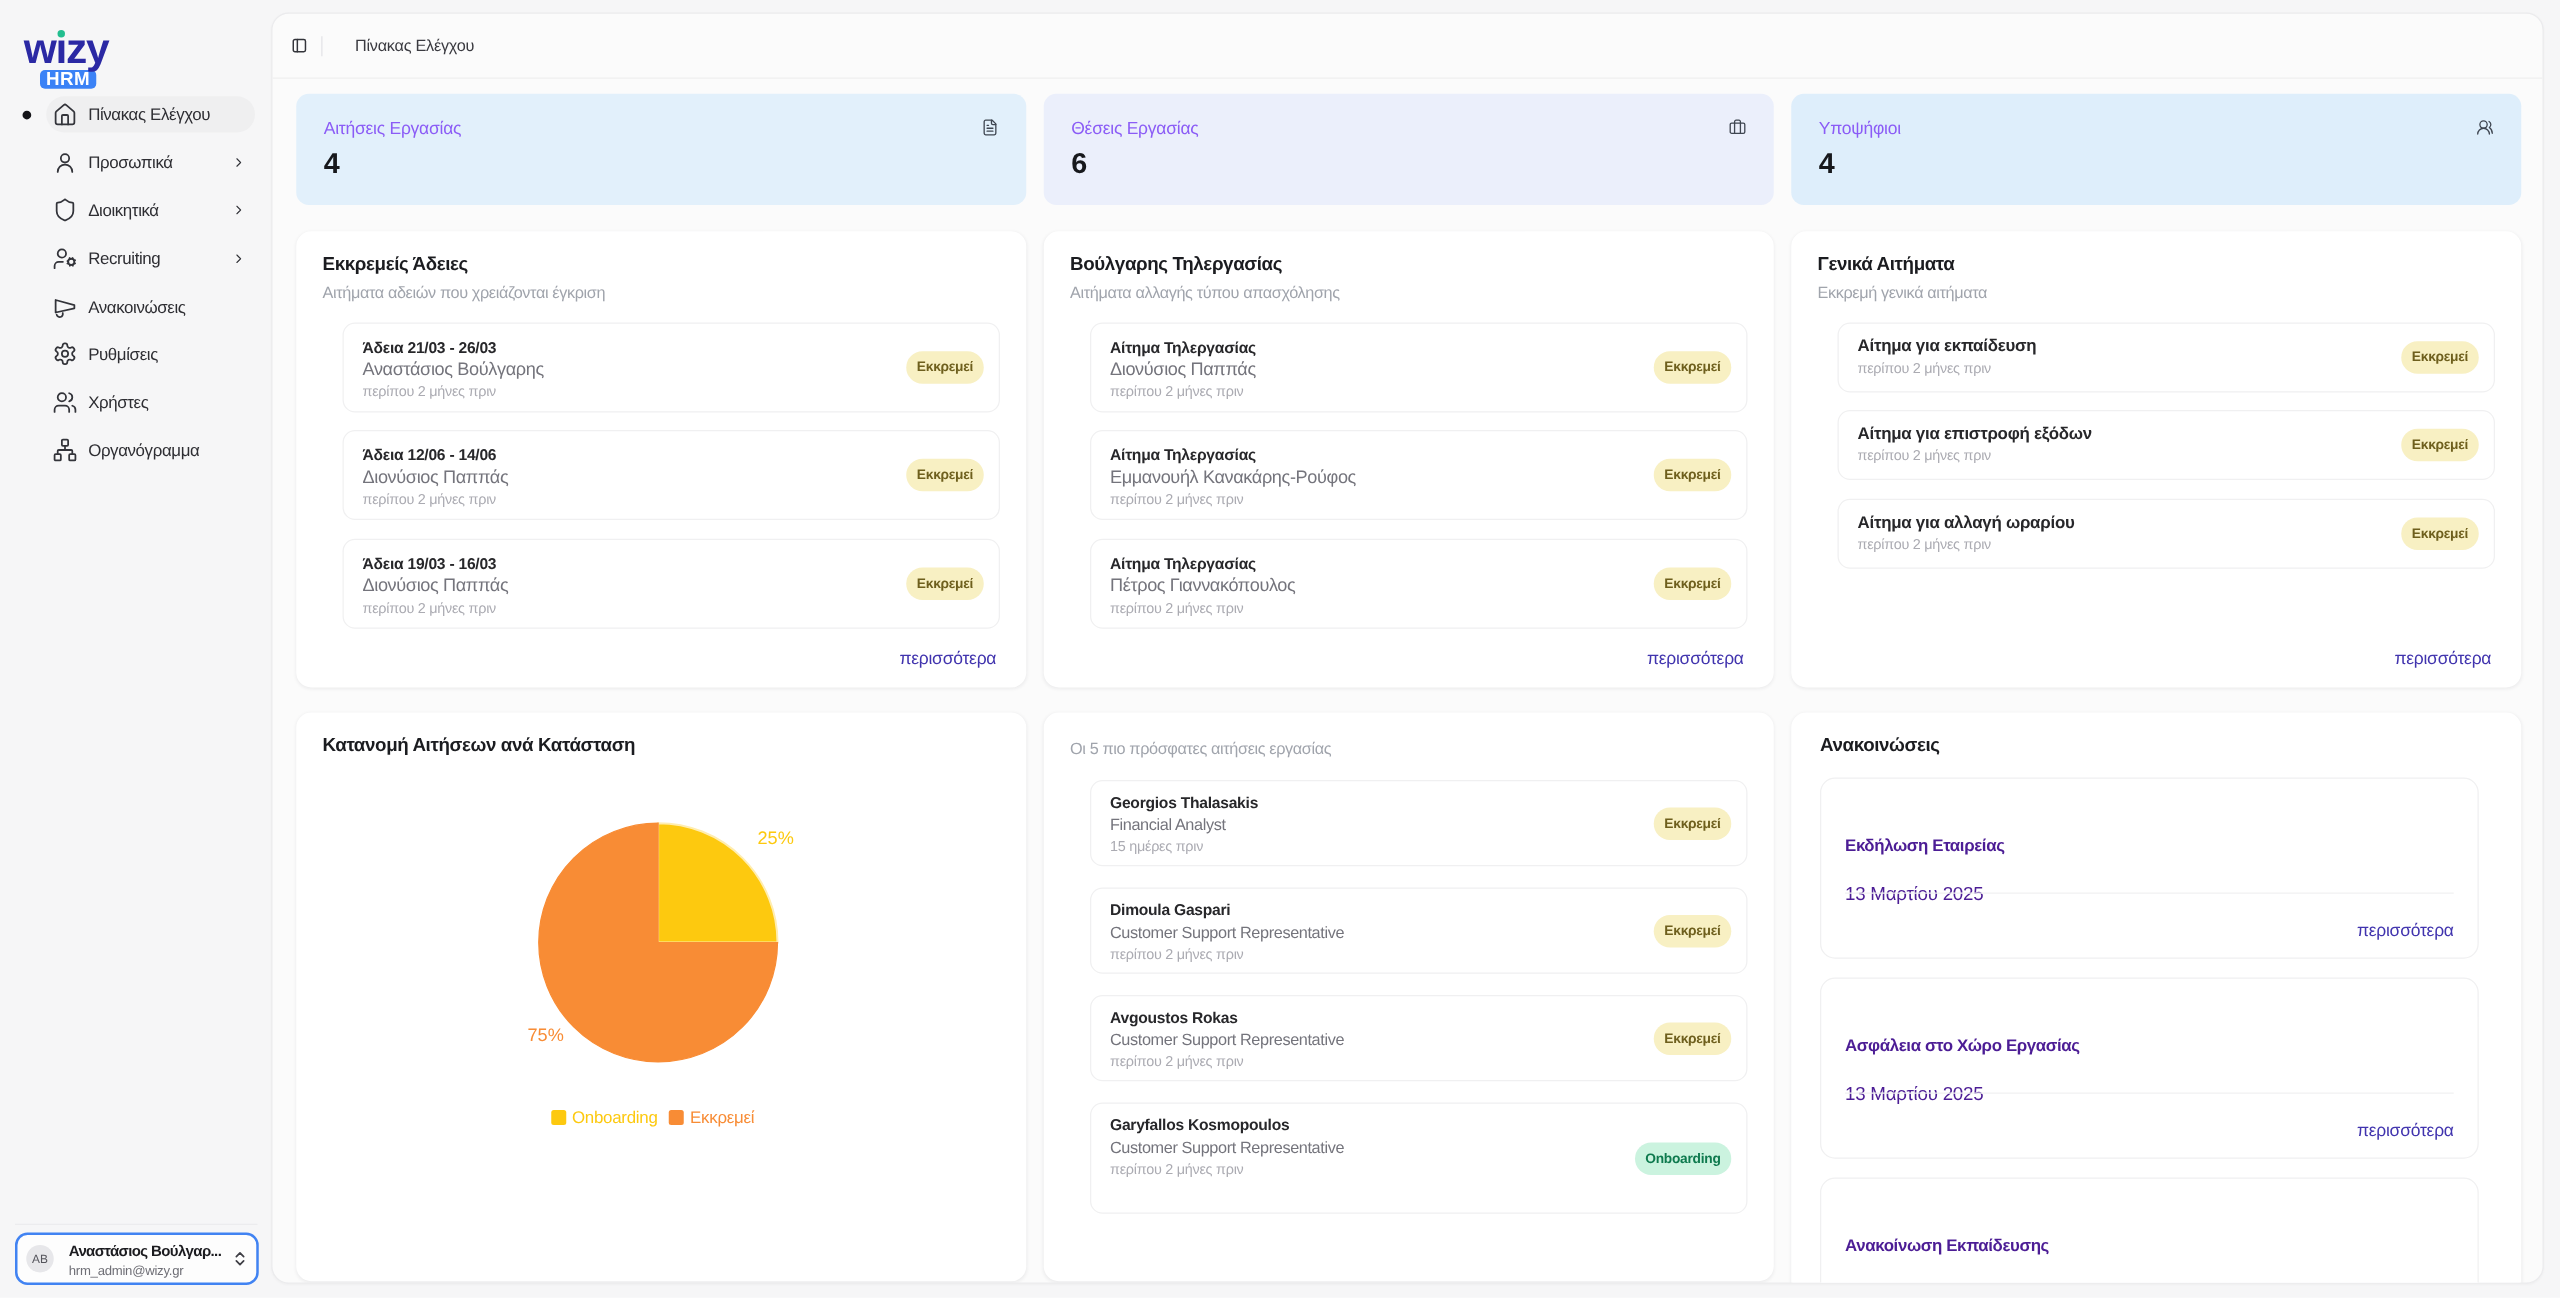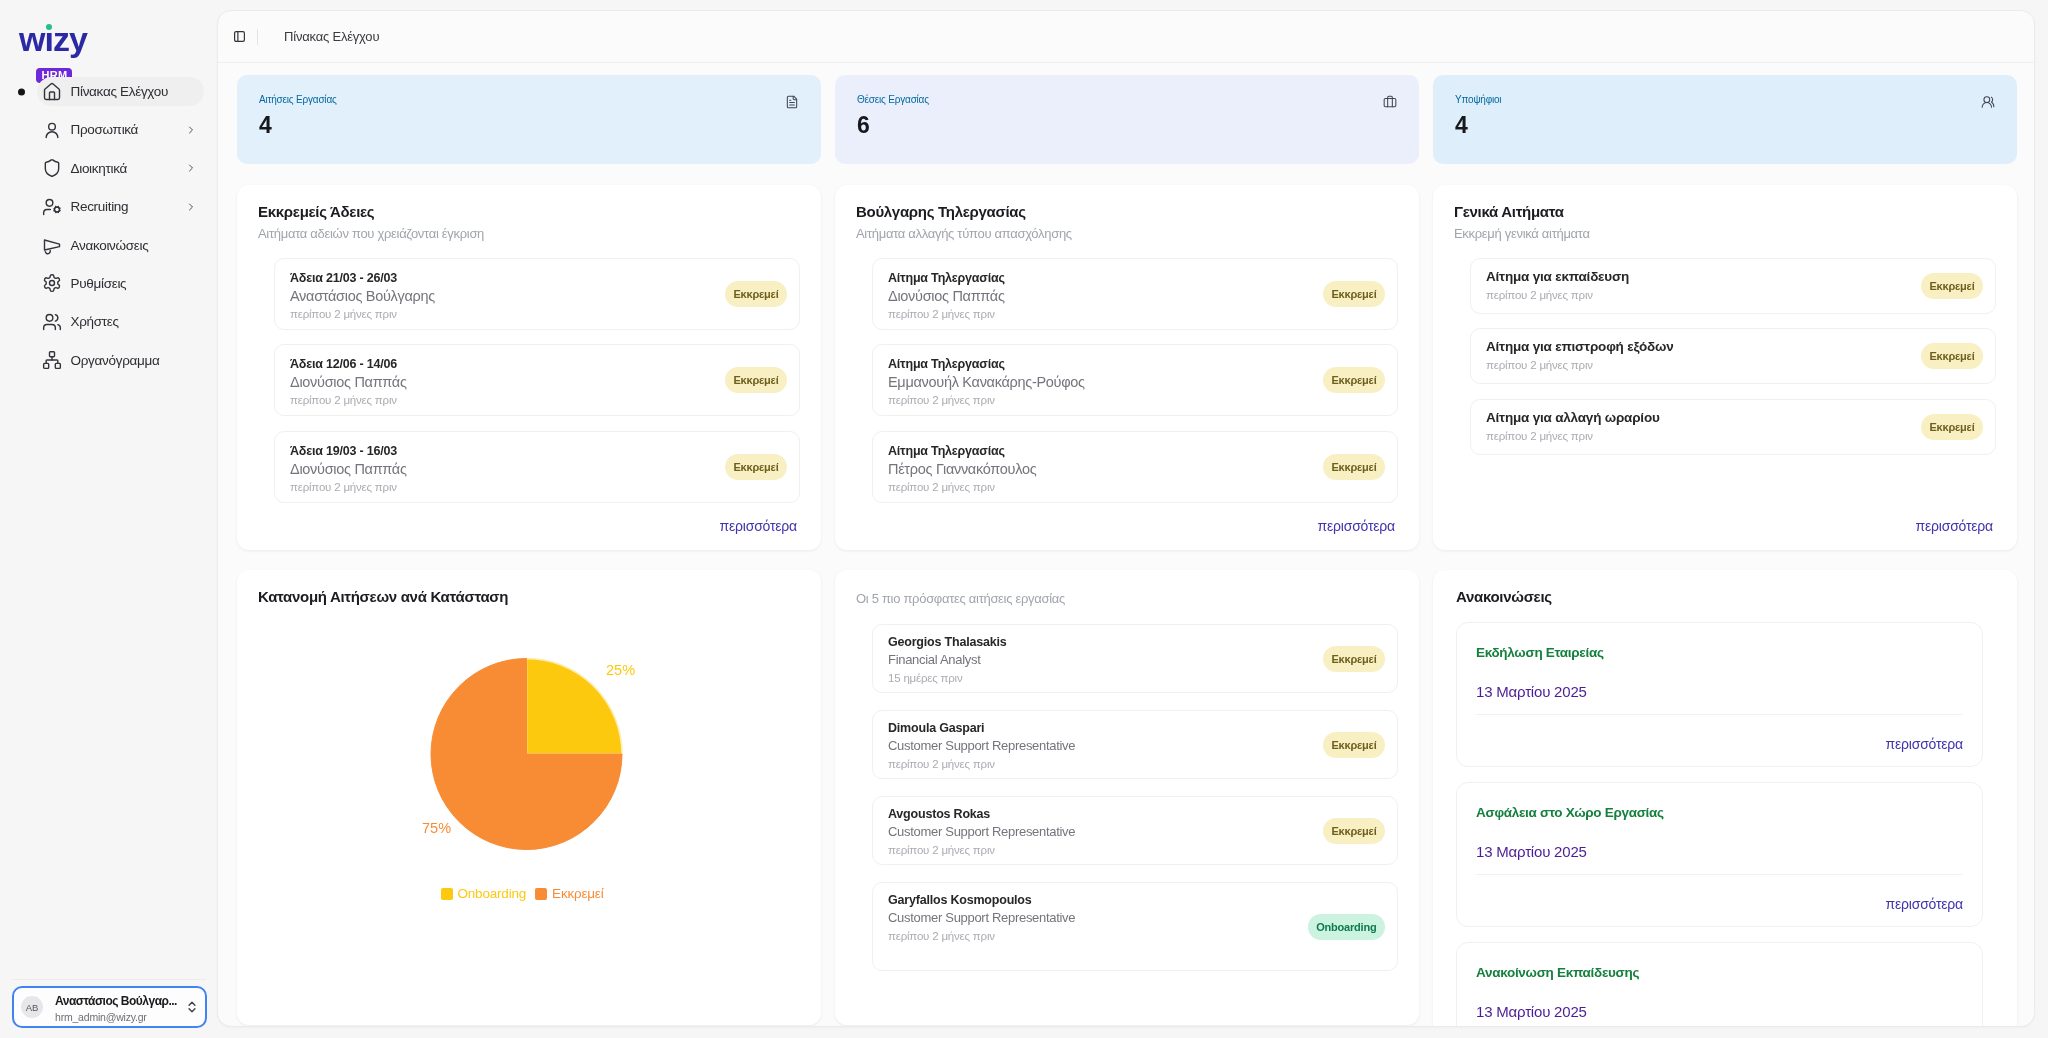--- a/index.html
+++ b/index.html
@@ -5,21 +5,21 @@
 <style>
 * { margin:0; padding:0; box-sizing:border-box; }
 html,body { width:2048px; height:1038px; overflow:hidden; }
 body { background:#F6F6F7; font-family:"Liberation Sans", sans-serif; color:#202127; position:relative; }
 
 
 .sidebar { position:absolute; left:0; top:0; bottom:0; width:217px; }
 .logo { position:absolute; left:19px; top:22px; display:flex; align-items:center;flex-direction:column; }
 .logo .wz { font-size:34px; font-weight:bold; color:#2B29A4; letter-spacing:-1px; line-height:34px; position:relative; }
 .logo .wz .gdot { position:absolute; left:26.5px; top:1.5px; width:6.5px; height:6.5px; border-radius:50%; background:#22BE8F; }
-.logo .hrm { margin-left:3px; margin-top:12px; background:#6d28d9; color:#fff; font-size:11px; font-weight:bold; letter-spacing:.3px; padding:2px 5px 2px 5px; border-radius:4px; line-height:11px; }
+.logo .hrm { margin-left:3px; margin-top:0px; background:#3b82f6; color:#fff; font-size:15px; font-weight:bold; letter-spacing:.3px; padding:2px 5px 2px 5px; border-radius:4px; line-height:11px; }
 nav.menu { position:absolute; left:37px; top:77px; width:167px; }
 .mi { position:relative; height:29px; display:flex; align-items:center; margin-bottom:9.4px; color:#2E2E33; }
 .mi .ic { position:absolute; left:5px; top:50%; transform:translateY(-50%); width:20px; height:20px; }
 .mi .tx { margin-left:33.5px; font-size:13.5px; letter-spacing:-0.3px; }
 .mi .chev { position:absolute; right:7px; top:50%; transform:translateY(-50%); width:12px; height:12px; }
 .mi.active { background:#EFEFF0; border-radius:15px; }
 .mi.active::before { content:""; position:absolute; left:-19px; top:50%; transform:translateY(-50%); width:7px; height:7px; border-radius:50%; background:#141418; }
 .sfoot { position:absolute; left:12px; right:11px; bottom:0; height:59px; border-top:1px solid #ECECEE; }
 .chip { position:absolute; left:0px; top:6px; width:195px; height:42px; border:2px solid #4183F2; border-radius:10px; background:#FDFDFD; }
 .chip .av { position:absolute; left:7px; top:50%; transform:translateY(-50%); width:22px; height:22px; border-radius:50%; background:#E7E7EA; color:#55555C; font-size:9.5px; display:flex; align-items:center; justify-content:center; }
@@ -35,21 +35,21 @@
 .topbar .ttl { margin-left:26px; font-size:13px; color:#3A3A40; letter-spacing:-0.2px; }
 .content { padding:12px 17px 0 19px; }
 .grid3 { display:grid; grid-template-columns:1fr 1fr 1fr; gap:14px; }
 .mt { margin-top:20.5px; }
 
 
 .stat { height:89px; border-radius:10px; padding:19px 22px; position:relative; }
 .stat.c1 { background:#E2F0FB; }
 .stat.c2 { background:#EBEFFB; }
 .stat.c3 { background:#DEEEFB; }
-.stat .lbl { font-size:10px; color:#0369a1; letter-spacing:-0.2px; }
+.stat .lbl { font-size:14px; color:#8b5cf6; letter-spacing:-0.2px; }
 .stat .num { font-size:23px; font-weight:bold; color:#17181C; margin-top:7px; }
 .stat .sic { position:absolute; right:22px; top:20px; width:14px; height:14px; }
 
 
 .card { background:#FFFFFF; border-radius:12px; box-shadow:0 1px 3px rgba(25,30,40,.07); padding:17px 21px; position:relative; }
 .row1 .card { height:365px; }
 .ctitle { font-size:15px; font-weight:bold; color:#1B1C20; letter-spacing:-0.3px; line-height:20px; }
 .csub { font-size:13px; color:#A0A4AC; letter-spacing:-0.3px; line-height:18px; margin-top:3px; }
 .items { margin-top:15px; display:flex; flex-direction:column; gap:14.5px; }
 .item { border:1px solid #F0F0F1; border-radius:10px; padding:11px 15px; position:relative; height:72px; background:#fff;margin-left:16px; }
@@ -62,21 +62,21 @@
 .more { position:absolute; right:24px; bottom:16px; color:#4134AE; font-size:14px; letter-spacing:-0.2px; }
 
 
 .row2 .card.h1 { height:455px; }
 .row2 .card.ann { height:540px; padding:17px 23px; }
 .legend { position:absolute; top:316px; left:-14px; right:0; display:flex; justify-content:center; }
 .legend .li { display:flex; align-items:center; margin:0 4.5px; }
 .legend .sq { width:12px; height:12px; border-radius:2px; margin-right:5px; }
 .legend .lt { font-size:13.5px; letter-spacing:-0.2px; }
 .acard { border:1px solid #F0F0F1; border-radius:12px; padding:21px 19px 0 19px; position:relative; height:145px; margin-top:15px; width:527px; background:#fff; }
-.acard .at { font-size:13.5px; font-weight:bold; color:#15803d; letter-spacing:-0.3px; line-height:18px; }
+.acard .at { font-size:13.5px; font-weight:bold; color:#4c1d95; letter-spacing:-0.3px; line-height:18px;margin-top:24px; }
 .acard .ad { font-size:15px; color:#4c1d95; letter-spacing:-0.2px; line-height:16px; margin-top:22px; }
 .acard .adiv { position:absolute; left:19px; right:19px; top:91px; height:1px; background:#F1F1F2; }
 .acard .amore { position:absolute; right:19px; top:113px; color:#4134AE; font-size:14px; letter-spacing:-0.2px; }
 svg.lu { stroke:#33343A; stroke-width:1.7; fill:none; stroke-linecap:round; stroke-linejoin:round; display:block; }
 </style>
 </head>
 <body>
 
 <aside class="sidebar">
   <div class="logo">

